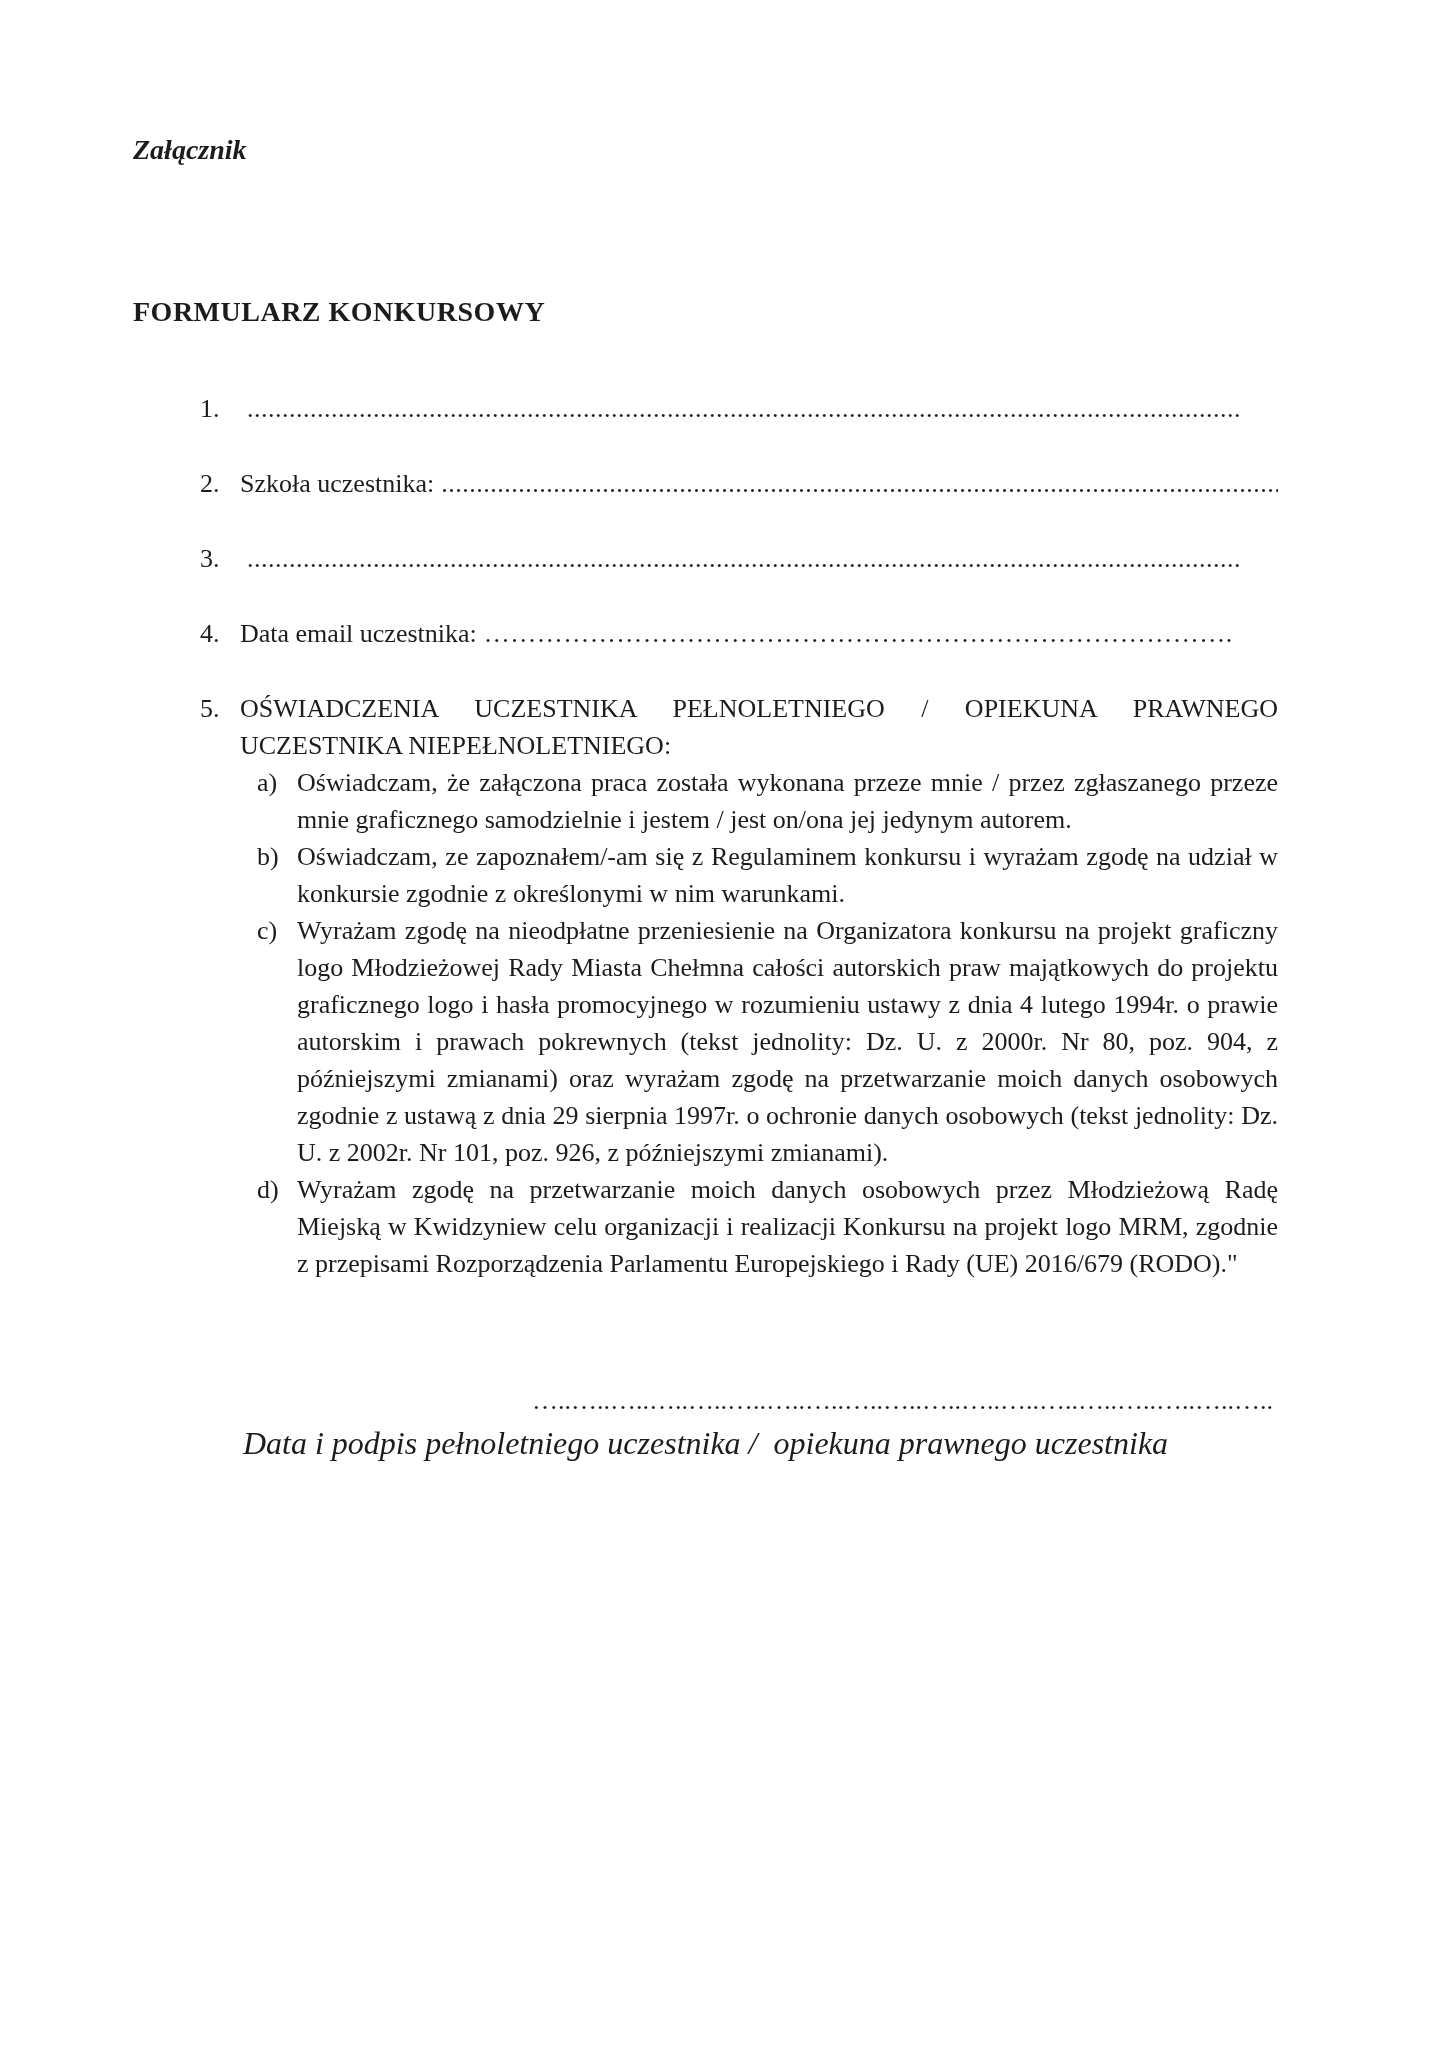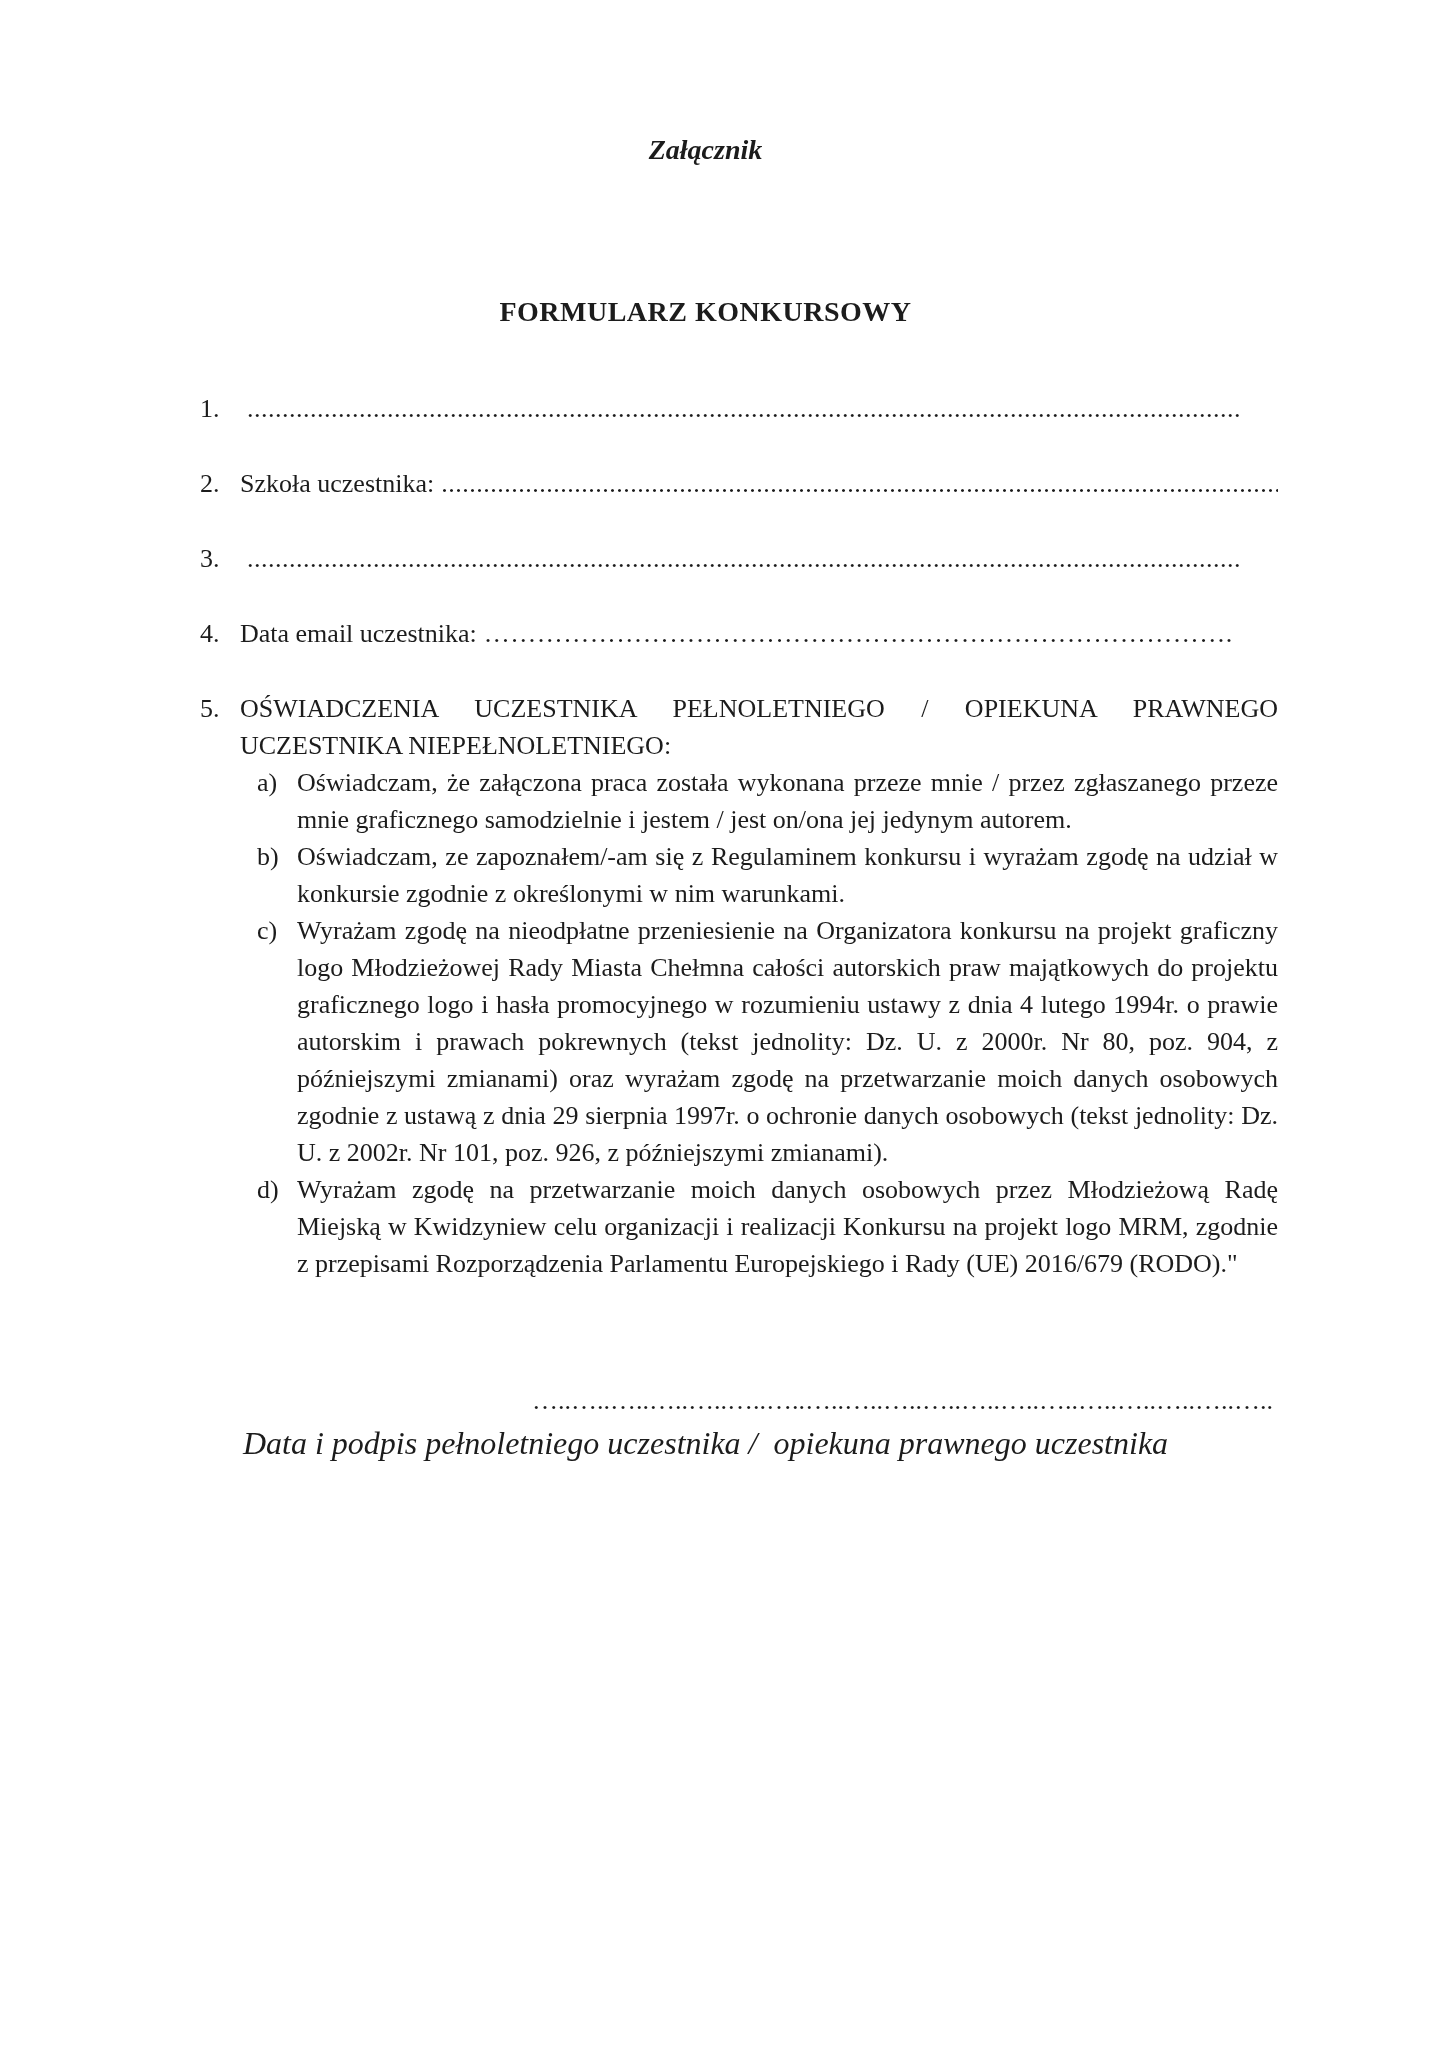--- a/index.html
+++ b/index.html
@@ -26,35 +26,34 @@
     top: 130px;
     width: 1145px;
   }
 
   
   .attachment-label {
     font-size: 28px;
     line-height: 40px;
     font-weight: bold;
     font-style: italic;
-    text-align: center;
   }
   .attachment-subtitle {
     font-size: 27px;
     line-height: 40px;
     font-style: italic;
   }
 
   
   .form-title {
     margin: 122px 0 0 0;
     font-size: 28px;
     line-height: 40px;
     font-weight: bold;
-    text-align: center;
+    text-align: left;
     letter-spacing: 0.5px;
   }
 
   
   .fields {
     margin-top: 58px;
   }
   .field-row {
     display: flex;
     margin-left: 67px;

